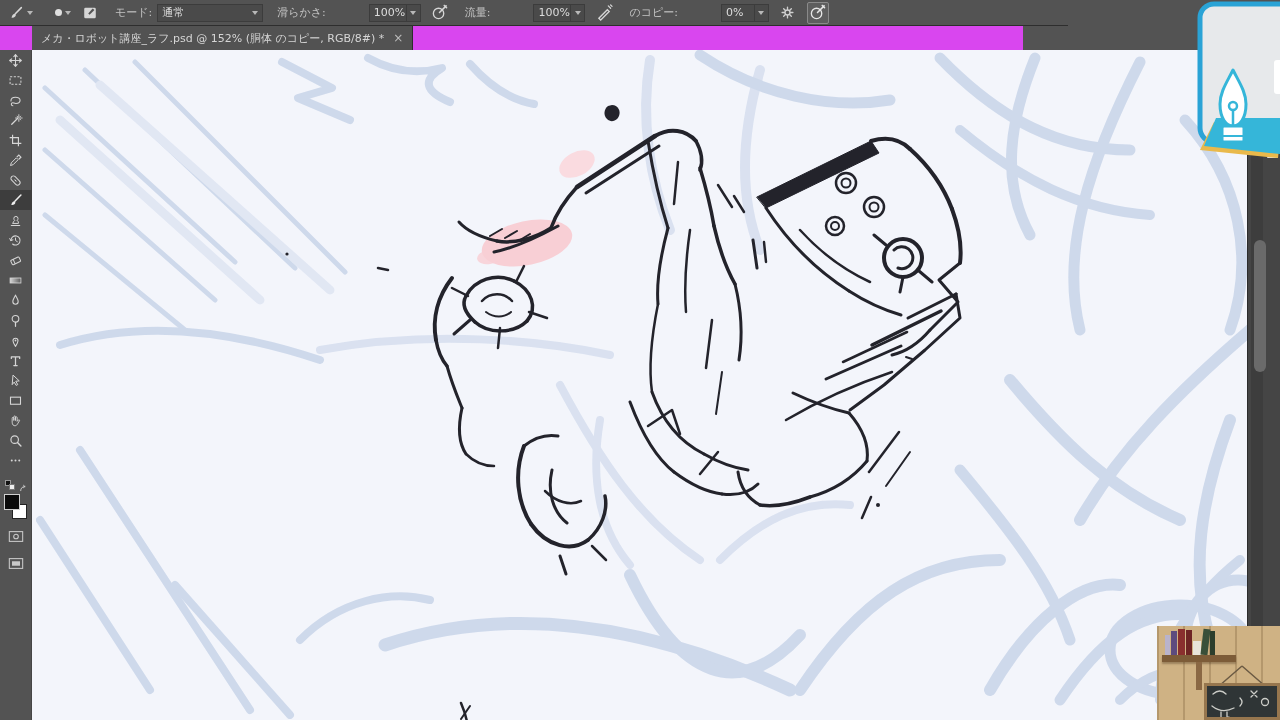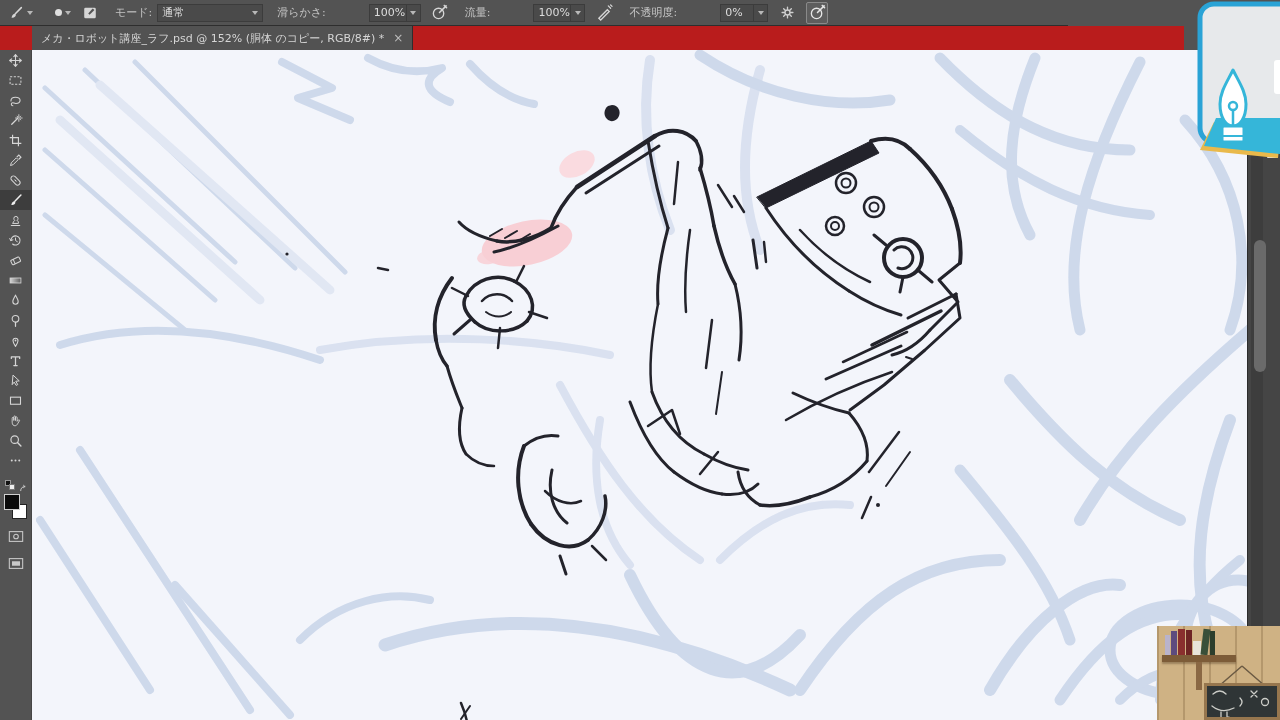--- a/index.html
+++ b/index.html
@@ -19,21 +19,21 @@
   .caret { width:0; height:0; border-left:3.5px solid transparent; border-right:3.5px solid transparent;
     border-top:4px solid #b8b8b8; display:inline-block; }
   .caret-btn { display:flex; align-items:center; justify-content:center; width:14px; height:18px;
     background:#4a4a4a; border:1px solid #3c3c3c; border-left:none; }
   .ob-icon-btn { background:transparent; border:none; display:flex; align-items:center;
     justify-content:center; width:22px; height:22px; margin-left:8px; cursor:pointer; }
   .ob-icon-btn.active { background:#5e5e5e; border:1px solid #8a8a8a; border-radius:2px; }
   .dot { width:7px; height:7px; background:#e0e0e0; border-radius:50%; }
 
   
-  .tab-bar { position:absolute; left:0; top:26px; width:1184px; height:24px; background:#b91c1c;
+  .tab-bar { position:absolute; left:0; top:26px; width:1023px; height:24px; background:#d946ef;
     z-index:19; display:flex; }
   .doc-tab { margin-left:32px; height:24px; background:#525252; color:#d6d6d6; font-size:11px;
     display:flex; align-items:center; padding:0 9px; border-right:1px solid #2d2d2d; gap:9px; }
   .doc-tab .close { color:#bdbdbd; font-size:12px; cursor:pointer; }
 
   
   .tool-palette { position:absolute; left:0; top:50px; width:32px; height:670px; background:#535353;
     border-right:1px solid #454545; z-index:18; display:flex; flex-direction:column; align-items:center; }
   .tool { width:32px; height:20px; display:flex; align-items:center; justify-content:center; cursor:pointer; }
   .tool.selected { background:#3d3d3d; }
@@ -131,21 +131,21 @@
   <span class="caret-btn">
       <span class="caret"></span>
     </span>
   <button class="ob-icon-btn">
     <svg width="17" height="17" viewBox="0 0 18 18">
       <path d="M3 15L12 6l2 2-9 9z" stroke="#d6d6d6" stroke-width="1.4" fill="none"></path>
       <path d="M13 2l2.5 2.5M15.5 1l1.5 1.5" stroke="#d6d6d6" stroke-width="1.3" stroke-linecap="round"></path>
     </svg>
   </button>
 
-  <span class="ob-label">不透明度:</span>
+  <span class="ob-label">のコピー:</span>
   <div class="ob-select narrow" style="width:34px;">
     <span>0%</span>
   </div>
   <span class="caret-btn">
       <span class="caret"></span>
     </span>
   <button class="ob-icon-btn">
     <svg width="15" height="15" viewBox="0 0 18 18">
       <circle cx="9" cy="9" r="3" stroke="#cfcfcf" stroke-width="1.6" fill="none"></circle>
       <path d="M9 2.5v3M9 12.5v3M2.5 9h3M12.5 9h3M4.4 4.4l2.1 2.1M11.5 11.5l2.1 2.1M13.6 4.4l-2.1 2.1M6.5 11.5l-2.1 2.1" stroke="#cfcfcf" stroke-width="1.6" stroke-linecap="round"></path>

